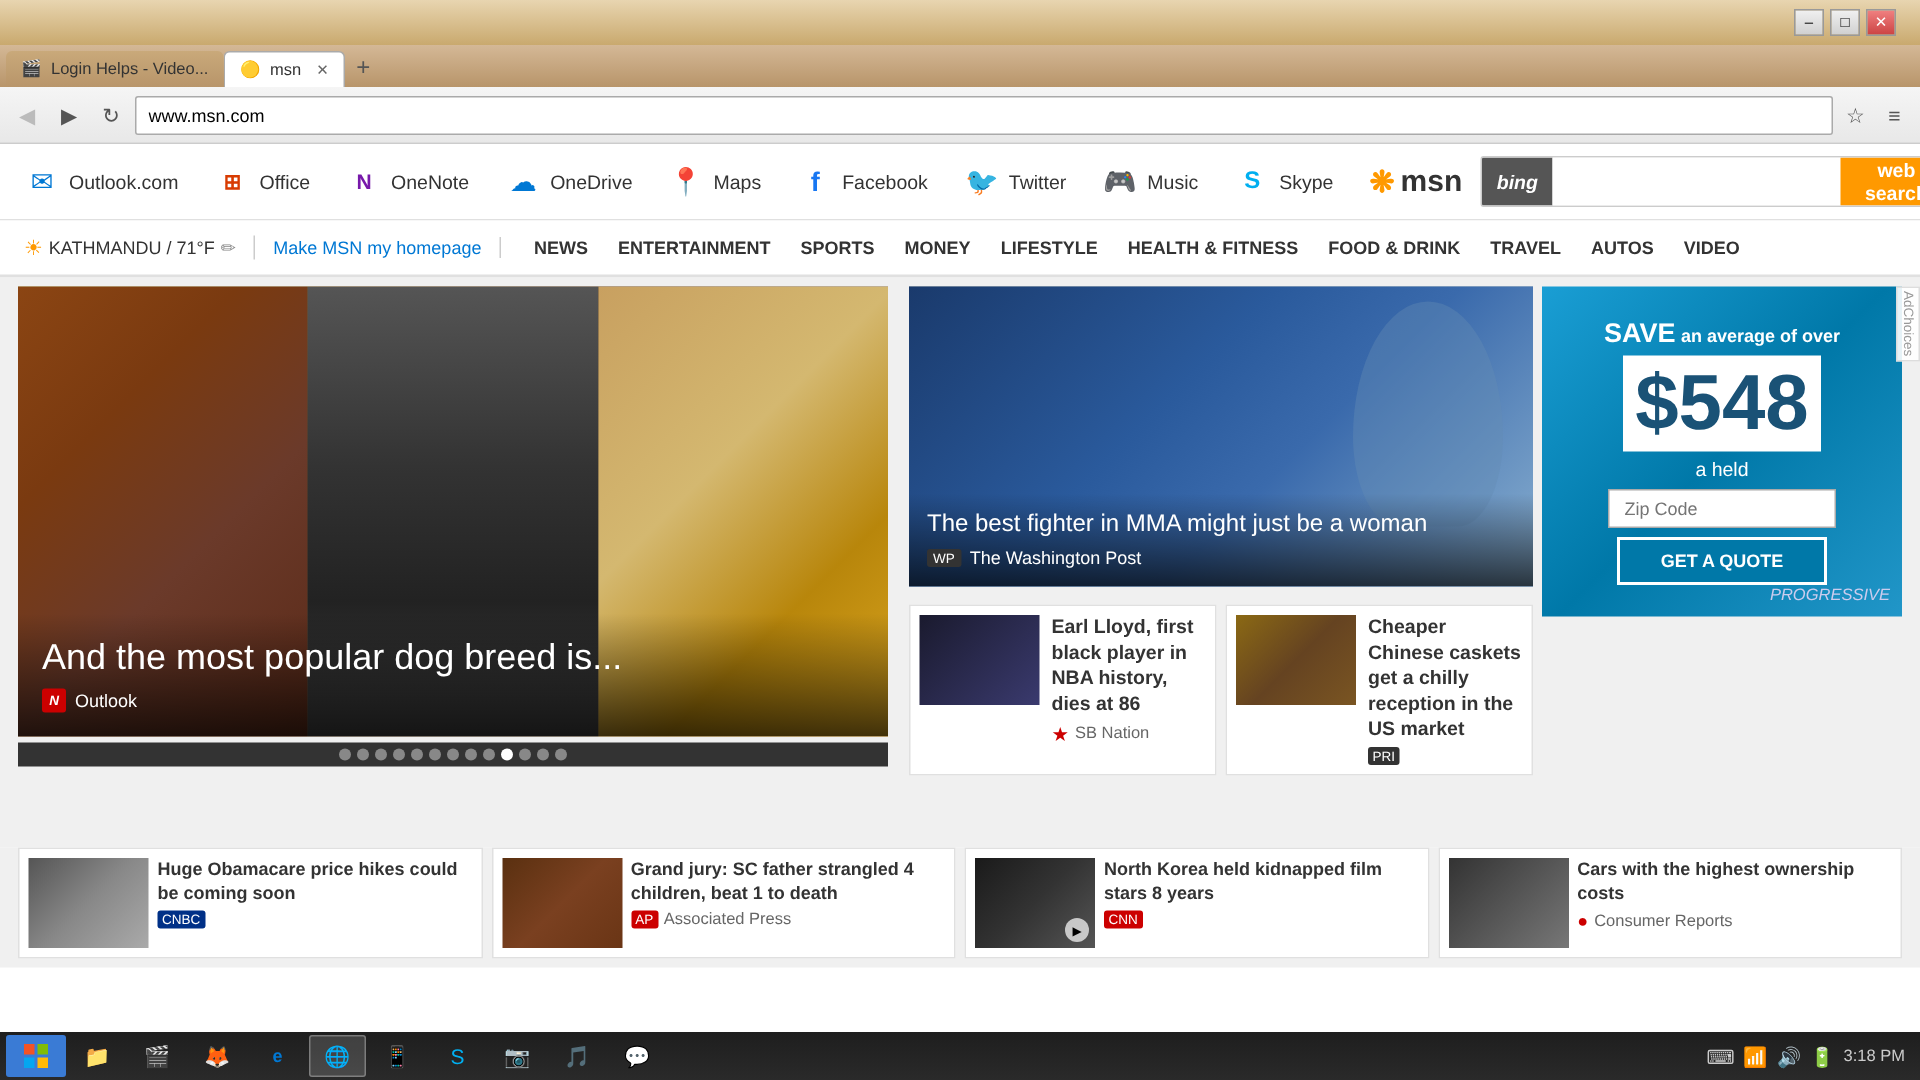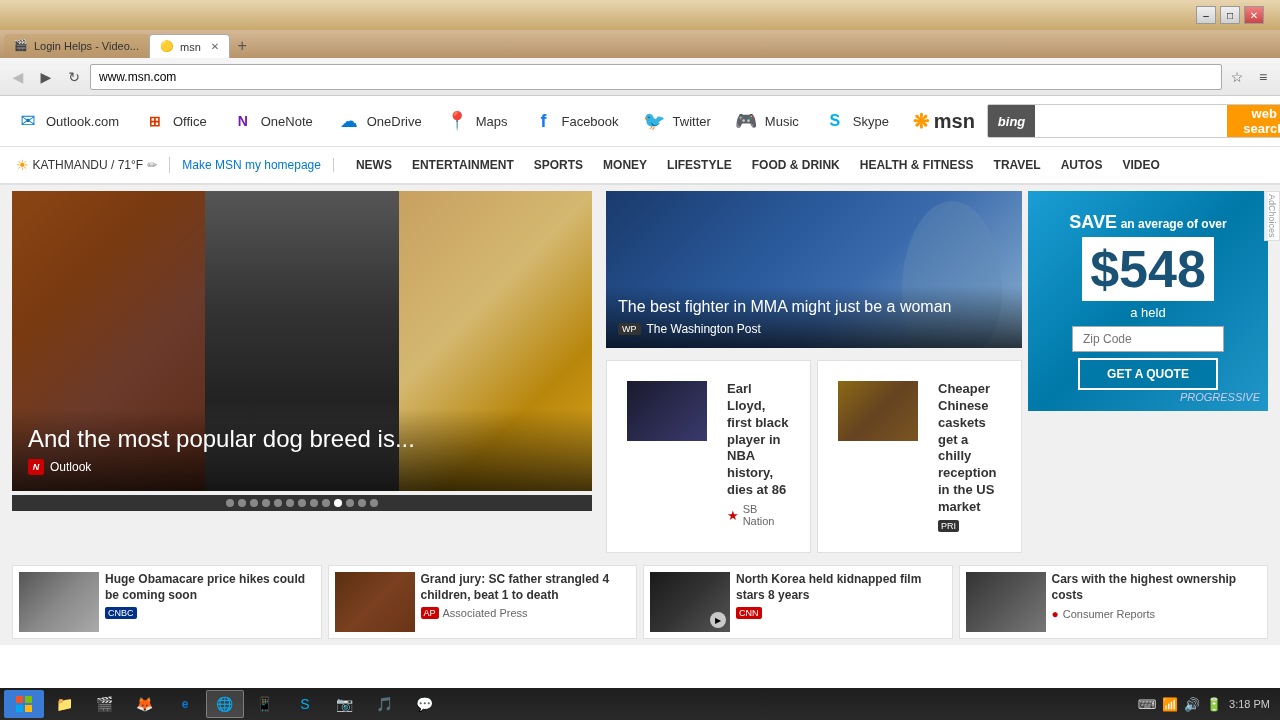--- a/index.html
+++ b/index.html
@@ -156,22 +156,22 @@
     
     
     .carousel-dots { display: flex; justify-content: center; gap: 4px; margin-top: 4px; background: #333; padding: 4px 0; }
     .dot { width: 8px; height: 8px; border-radius: 50%; background: #888; cursor: pointer; }
     .dot.active { background: white; }
     
     .news-card {
       background: white;
       margin-bottom: 6px;
       display: flex;
-      gap: 20px;
-      padding: 20px;
+      gap: 8px;
+      padding: 6px;
       cursor: pointer;
       border: 1px solid #e0e0e0;
     }
     .news-card-image { width: 80px; height: 60px; flex-shrink: 0; overflow: hidden; }
     .news-card-content { flex: 1; }
     .news-card-title { font-size: 13px; font-weight: bold; color: #333; line-height: 1.3; margin-bottom: 4px; }
     .news-card-source { display: flex; align-items: center; gap: 4px; font-size: 11px; color: #666; }
 
     
     .featured-card {
@@ -346,22 +346,22 @@
       <span>KATHMANDU / 71°F</span>
       <span class="edit-icon">✏</span>
     </div>
     <a class="make-homepage">Make MSN my homepage</a>
     <div class="nav-links">
       <a class="nav-link">NEWS</a>
       <a class="nav-link">ENTERTAINMENT</a>
       <a class="nav-link">SPORTS</a>
       <a class="nav-link">MONEY</a>
       <a class="nav-link">LIFESTYLE</a>
+      <a class="nav-link">HEALTH &amp; FITNESS</a>
       <a class="nav-link">FOOD &amp; DRINK</a>
-      <a class="nav-link">HEALTH &amp; FITNESS</a>
       <a class="nav-link">TRAVEL</a>
       <a class="nav-link">AUTOS</a>
       <a class="nav-link">VIDEO</a>
     </div>
   </div>
 
   <div style="display:flex; gap:6px; padding:6px 12px; background:#f0f0f0; height:380px; position:relative;">
 
     <div class="hero-section">
       <div class="hero-image">

